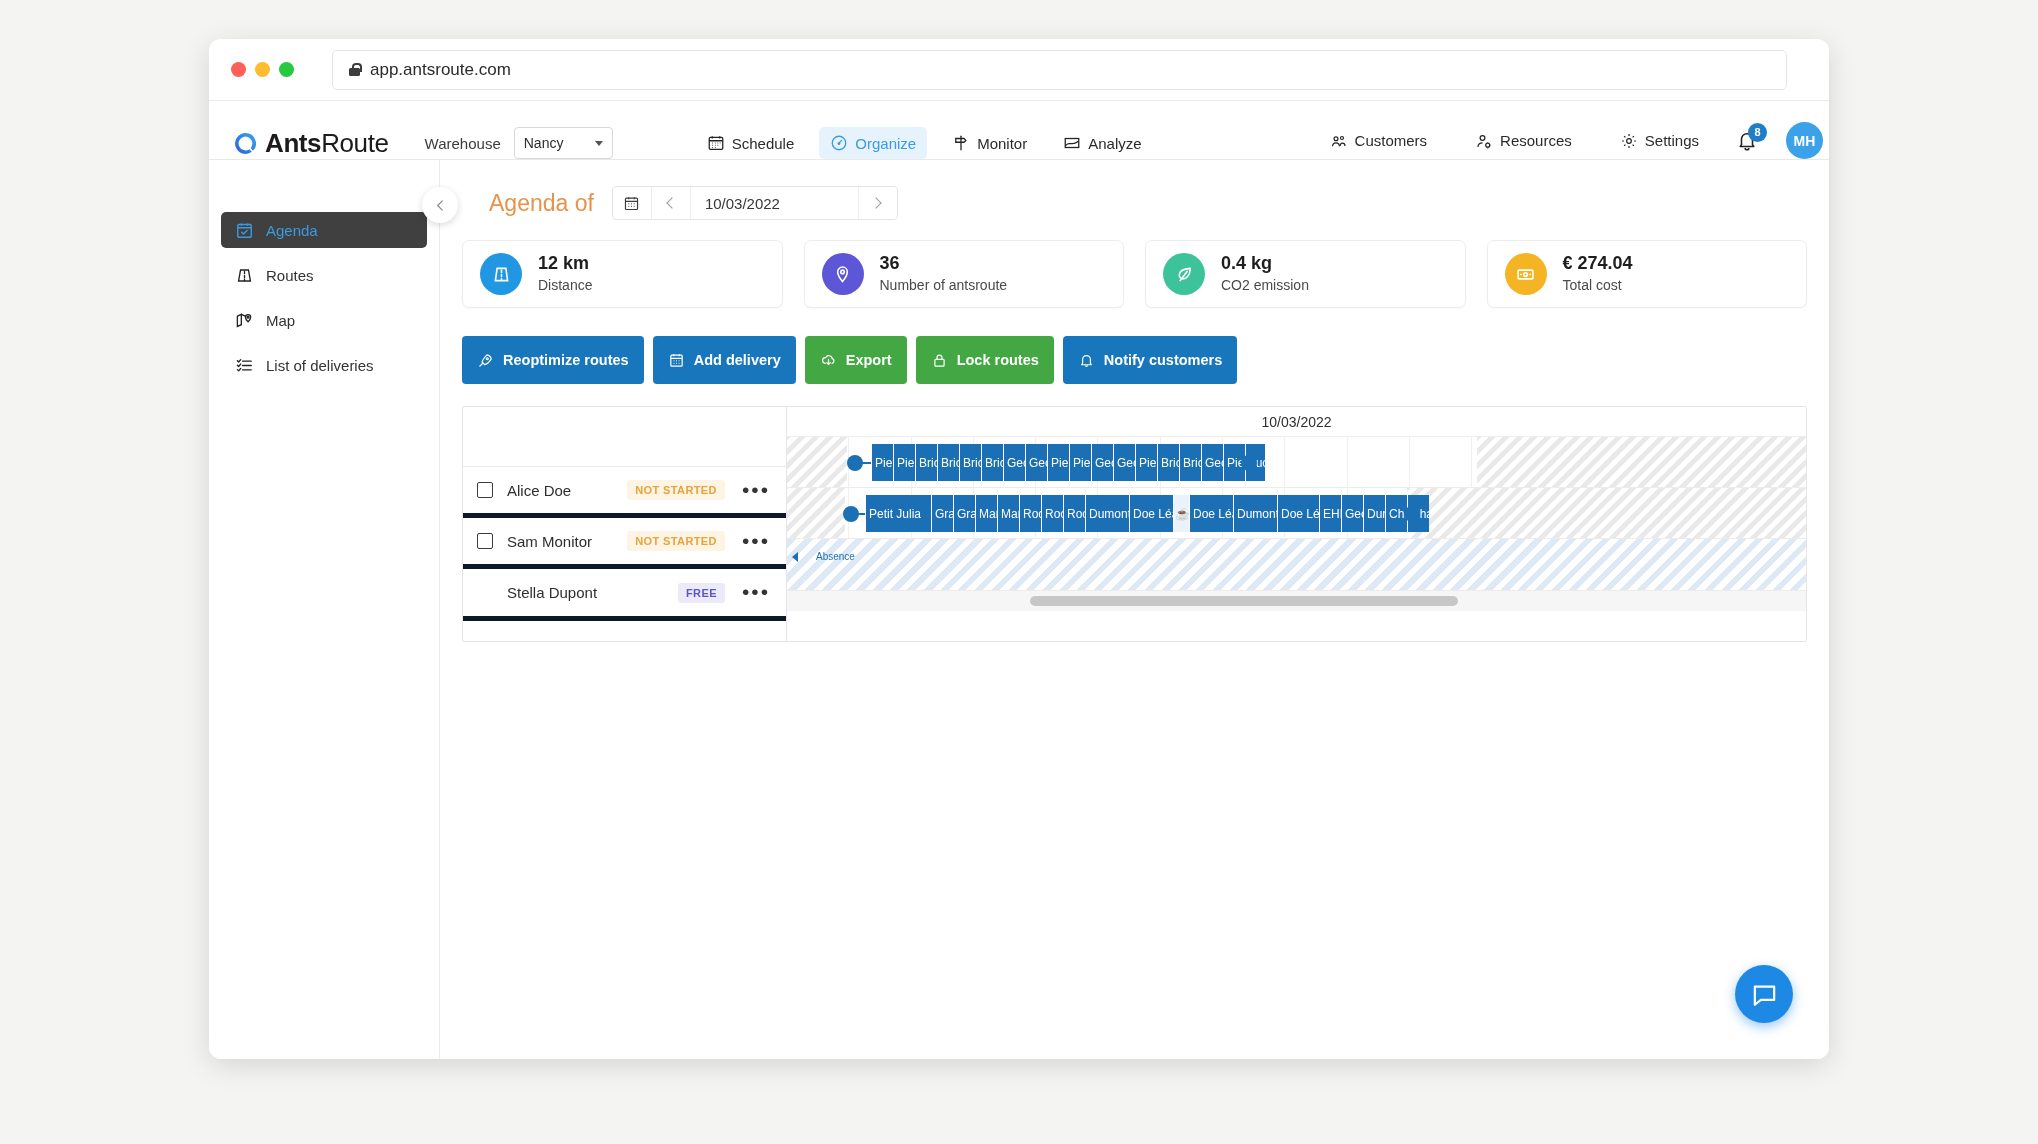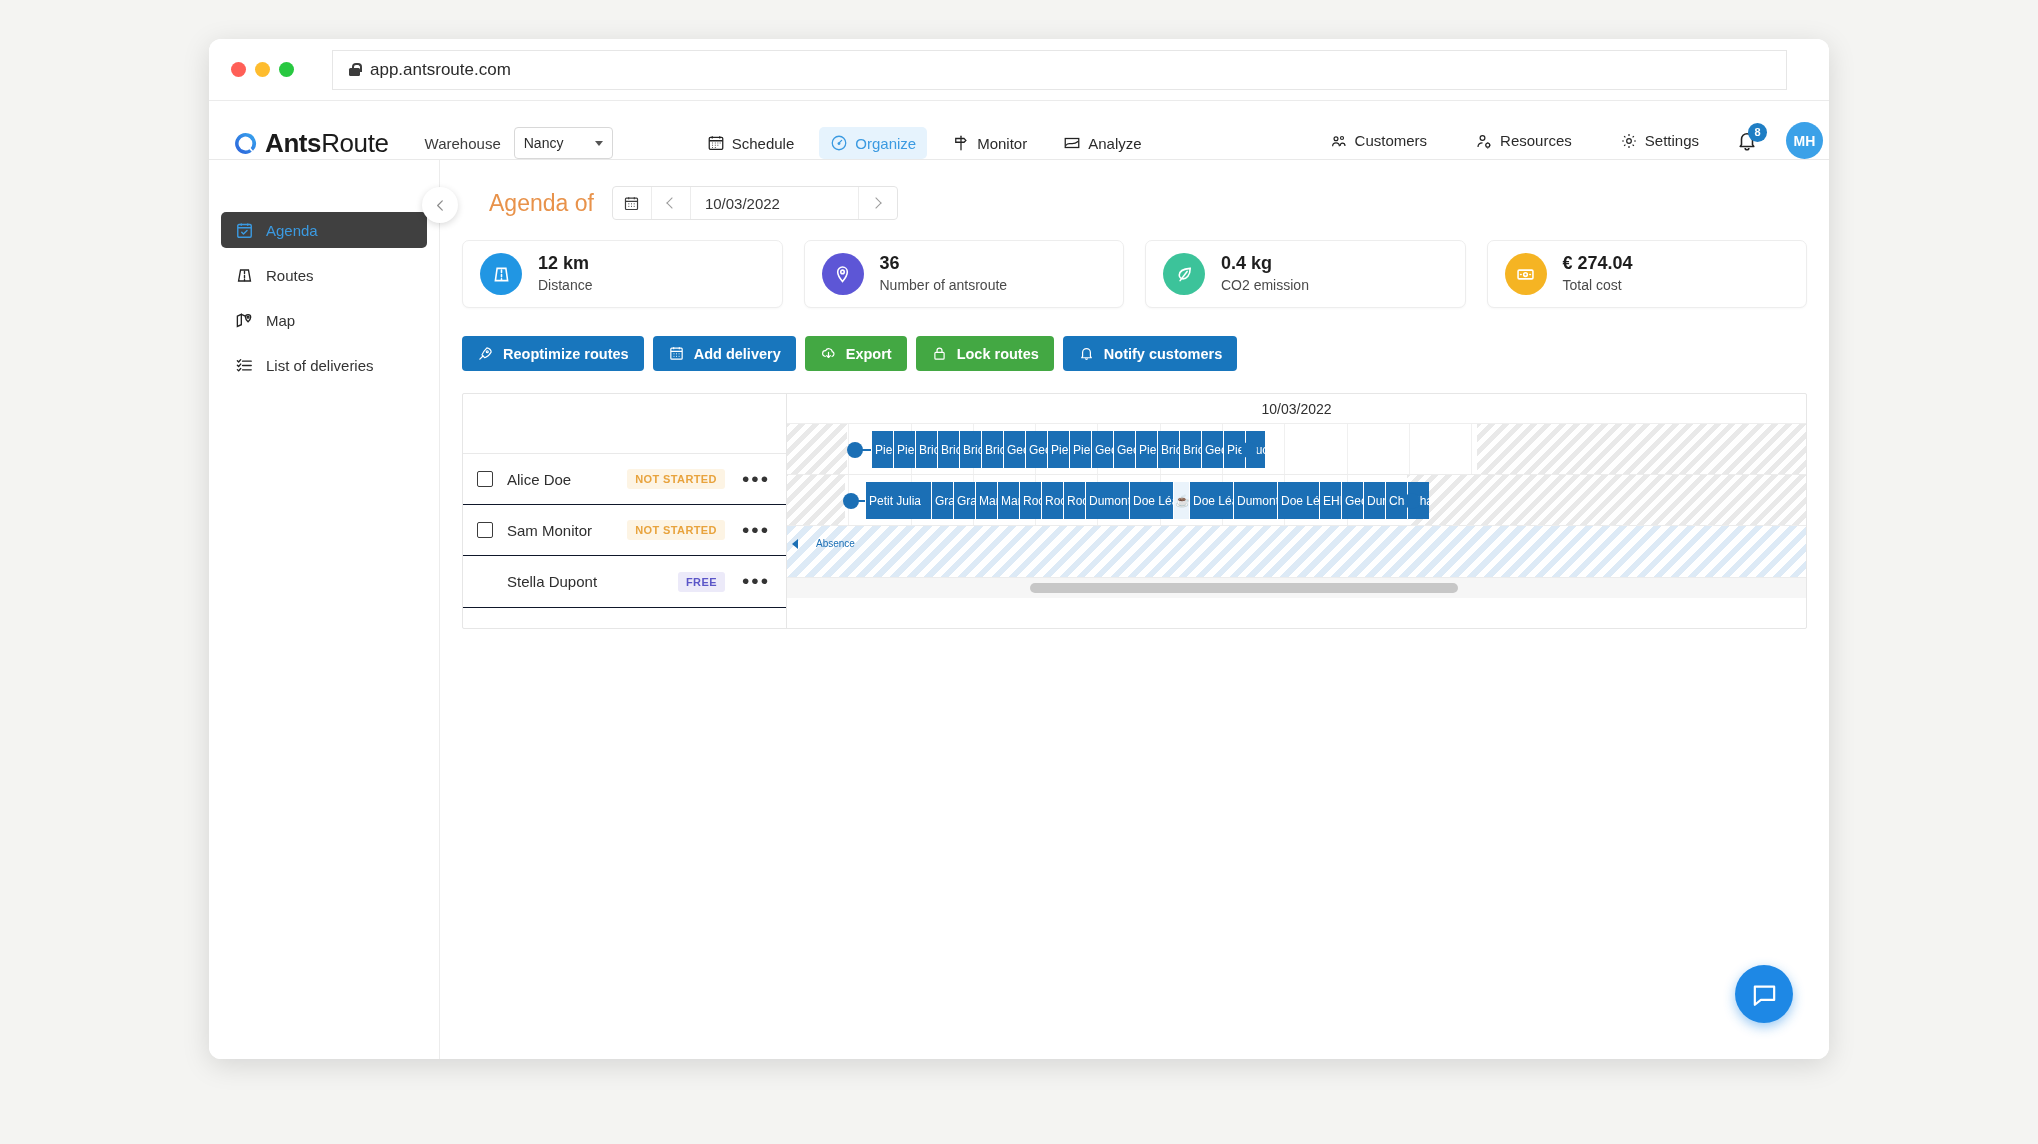--- a/index.html
+++ b/index.html
@@ -30,21 +30,21 @@
   }
   .traffic-lights { display: flex; gap: 9px; margin-right: 18px; }
   .tl { width: 15px; height: 15px; border-radius: 50%; }
   .tl-red { background: #ff5f57; }
   .tl-yellow { background: #febc2e; }
   .tl-green { background: #28c840; }
   #url-bar {
     flex: 1;
     height: 40px;
     border: 1px solid #e6e6e6;
-    border-radius: 0;
+    border-radius: 5px;
     display: flex;
     align-items: center;
     padding: 0 16px;
     gap: 10px;
     margin-left: 20px;
     margin-right: 20px;
   }
   #url-text { font-size: 17px; color: #2b2b2b; }
   .lock-glyph { width: 11px; height: 13px; position: relative; flex: none; }
   .lock-glyph::before {
@@ -188,42 +188,42 @@
     width: 42px; height: 42px; border-radius: 50%;
     display: flex; align-items: center; justify-content: center;
     flex: none;
   }
   .kpi-value { font-size: 18px; font-weight: 700; color: #1e1e1e; line-height: 1.25; }
   .kpi-label { font-size: 14px; color: #4a4a4a; line-height: 1.5; }
 
   
   #action-row { display: flex; gap: 9px; padding: 28px 0 22px 0; }
   .act-btn {
-    height: 35px; border-radius: 4px;
+    height: 48px; border-radius: 4px;
     display: flex; align-items: center; gap: 9px;
     padding: 0 15px;
     font-size: 14.5px; font-weight: 700; color: #fff;
   }
   .act-blue { background: #1876bd; }
   .act-green { background: #43a843; }
 
   
   #gantt {
     border: 1px solid #e6e6e6;
     border-radius: 2px;
     display: flex;
     background: #fff;
     overflow: hidden;
   }
   #gantt-left { width: 324px; flex: none; border-right: 1px solid #e6e6e6; }
   #gantt-left-head { height: 60px; border-bottom: 1px solid #e9e9e9; }
   .res-row {
     height: 51px;
     display: flex; align-items: center;
-    border-bottom: 1px solid #0f172a;
+    border-bottom: 5px solid #0f172a;
     padding: 0 16px 0 14px;
     text-align: right;
   }
   .res-row.tall { height: 52px; }
   .res-cb {
     width: 16px; height: 16px; border: 1.6px solid #3c3c3c; border-radius: 2px;
     flex: none; margin-right: 14px;
   }
   .res-cb.hidden { visibility: hidden; }
   .res-name { font-size: 15px; color: #2e2e2e; }

